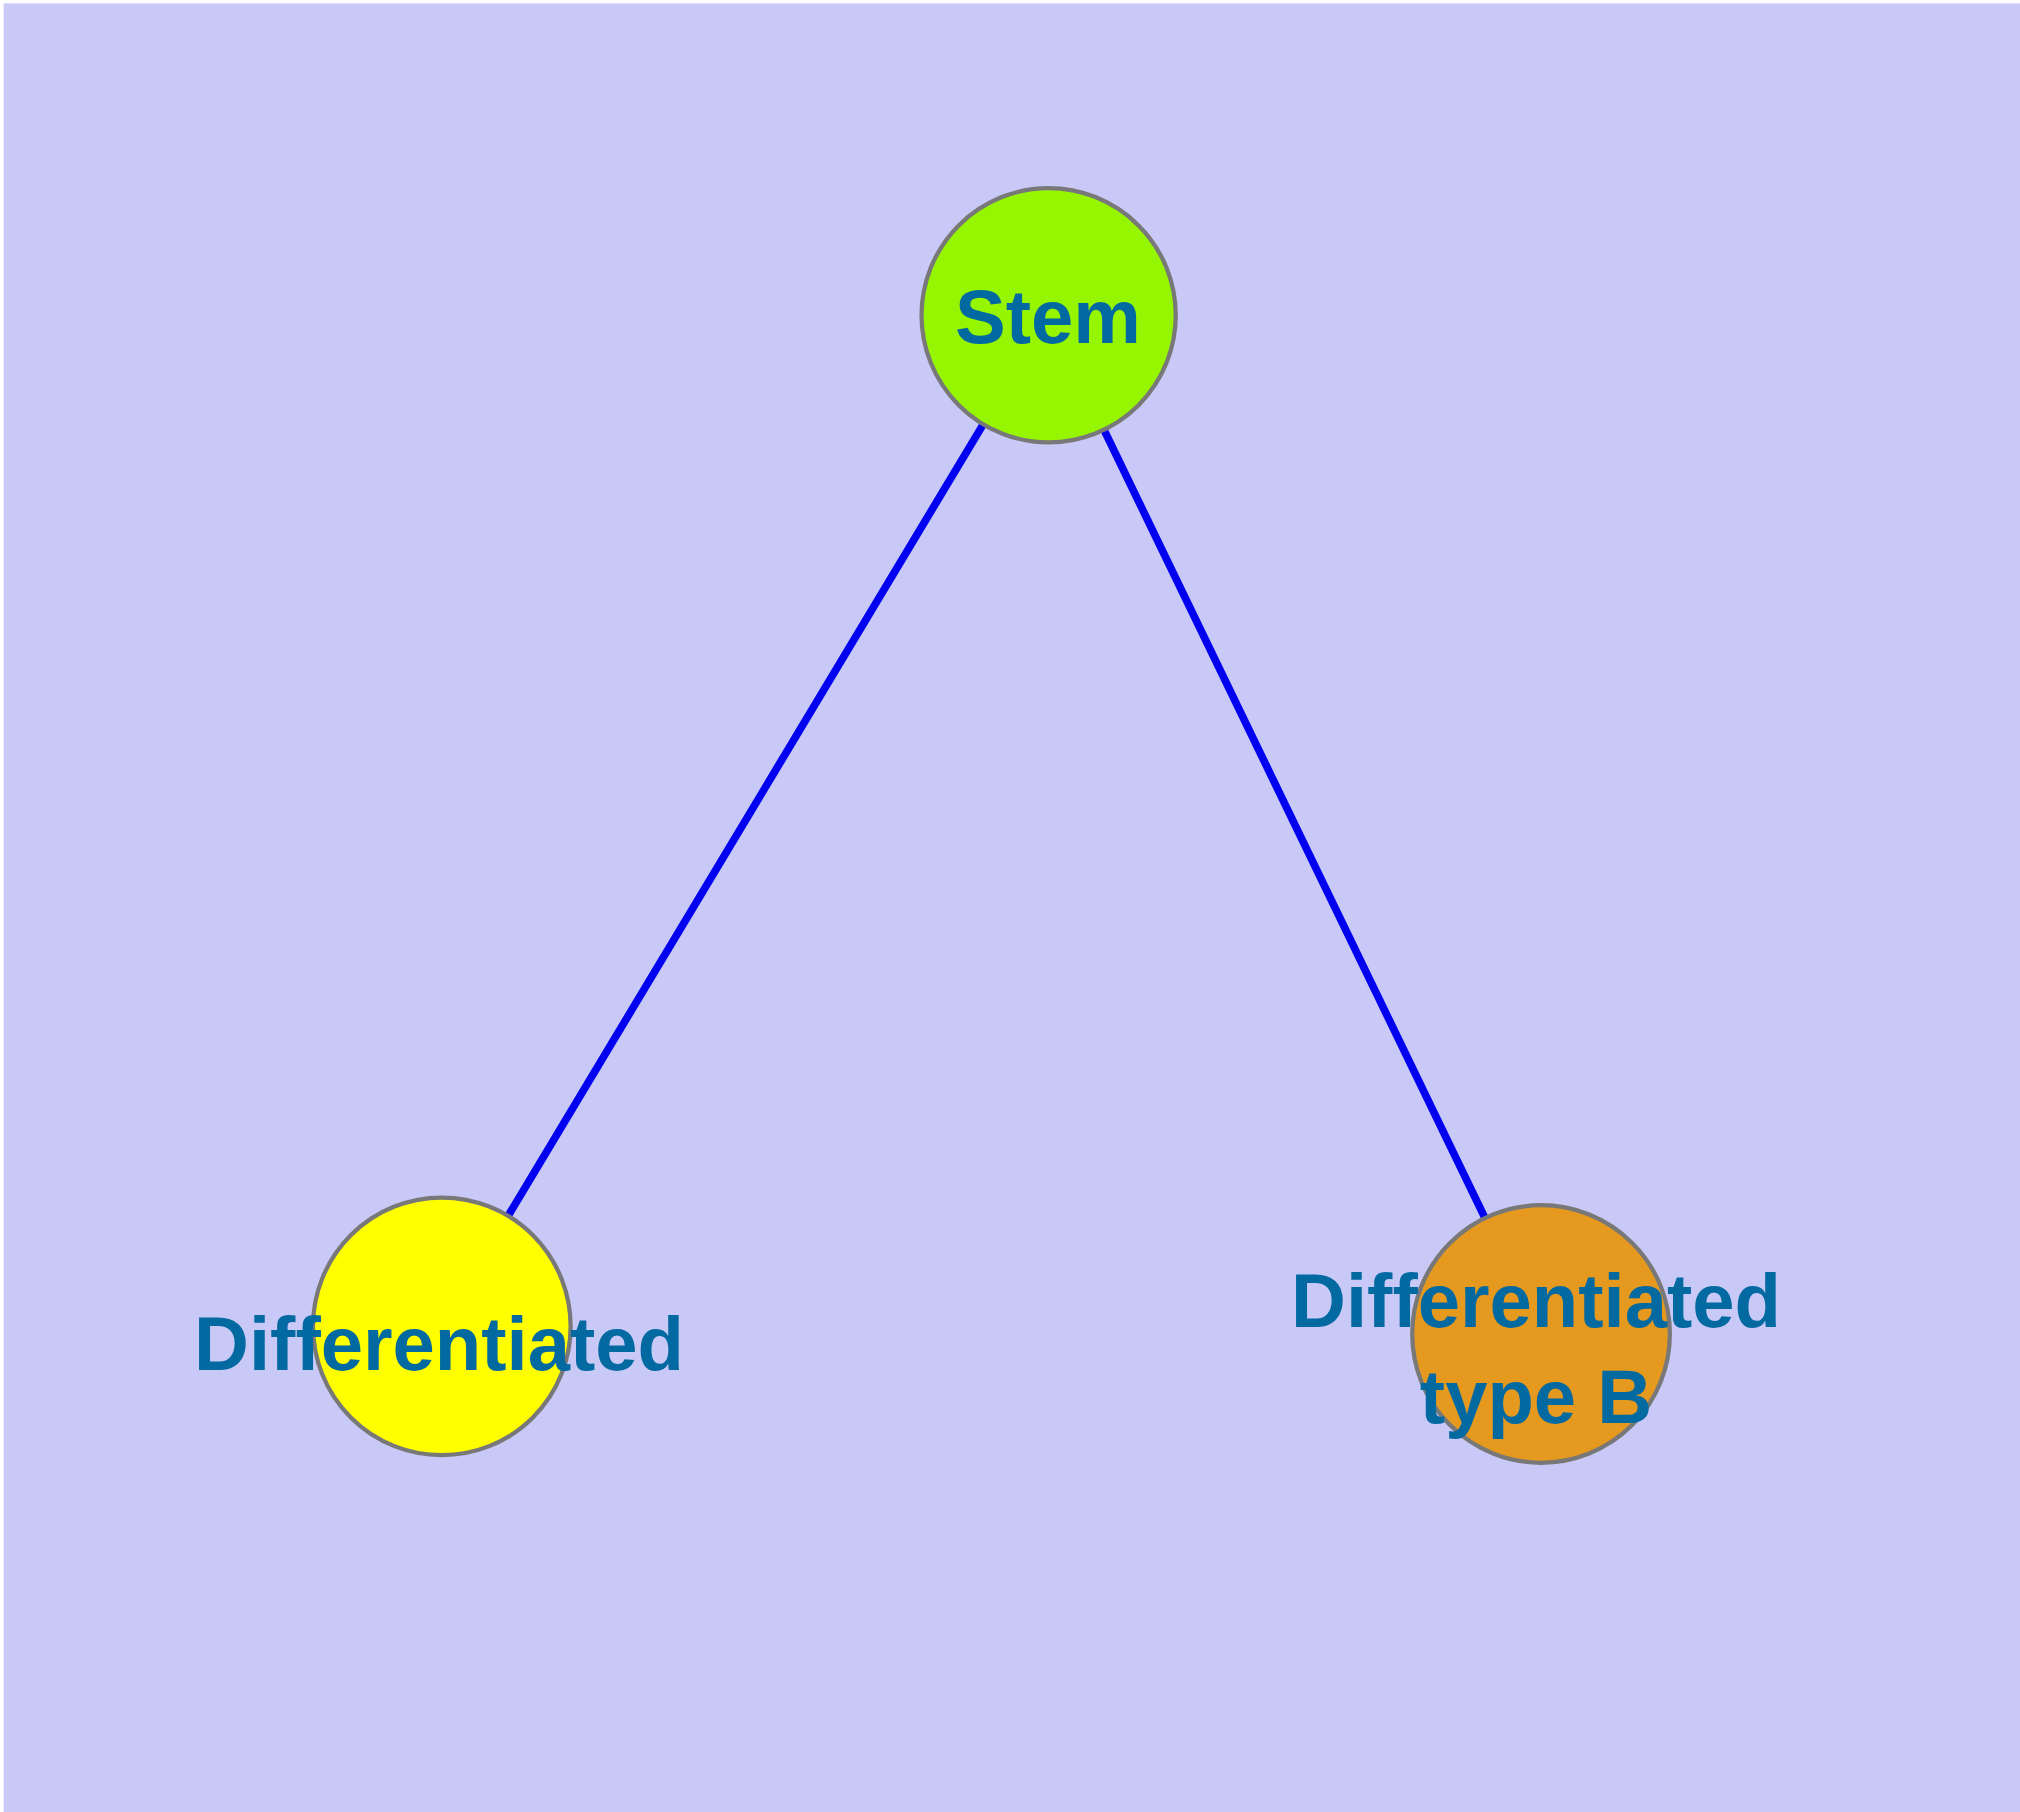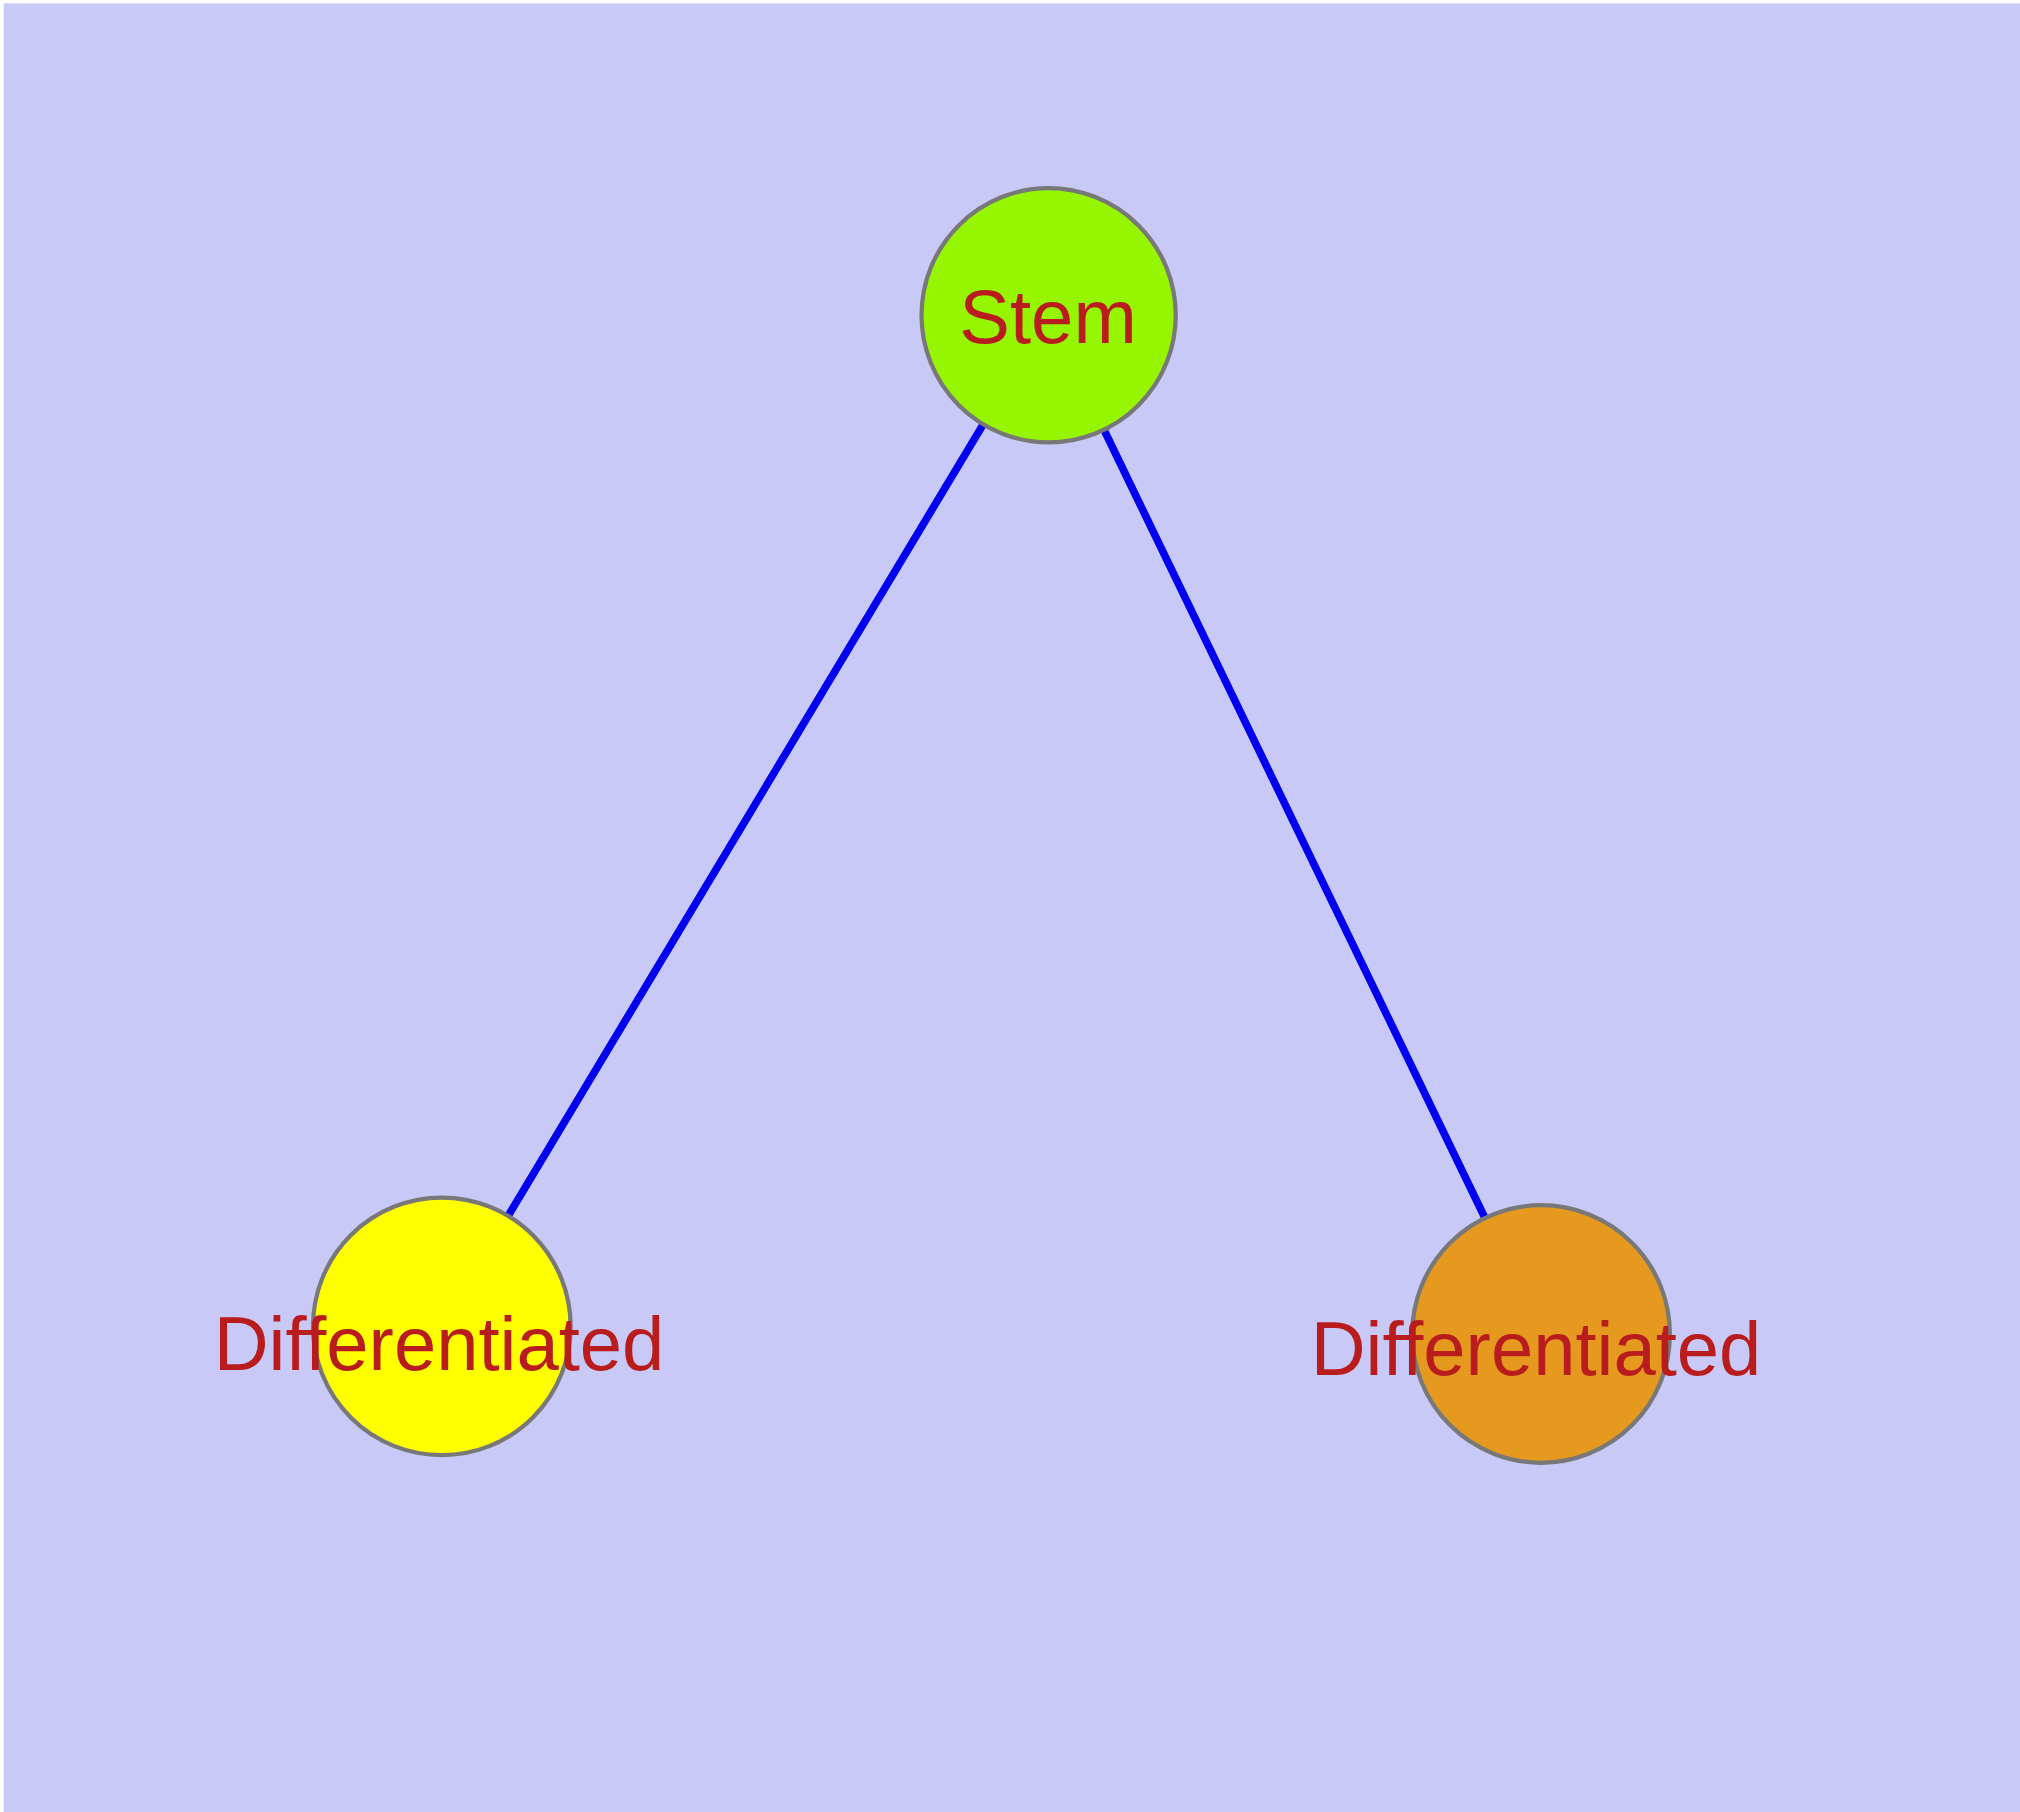--- a/index.html
+++ b/index.html
@@ -18,24 +18,24 @@
   .graph-svg {
     position: absolute;
     left: 0;
     top: 0;
     display: block;
   }
   .node-label {
     position: absolute;
     transform: translate(-50%, -50%);
     text-align: center;
-    font-weight: normal;
+    font-weight: bold;
     font-size: 76px;
     line-height: 96px;
-    color: #b91c1c;
+    color: #0369a1;
     white-space: nowrap;
     letter-spacing: 0px;
     pointer-events: none;
   }
   .edge-line {
     stroke-width: 9;
     stroke-linecap: butt;
   }
   .node-circle {
     stroke-width: 5;
@@ -61,16 +61,17 @@
   <div class="node-label" style="left:1048px; top:317px;">
     <div>Stem</div>
   </div>
 
   <div class="node-label" style="left:439px; top:1344px;">
     <div>Differentiated</div>
   </div>
 
   <div class="node-label" style="left:1536px; top:1349px;">
     <div>Differentiated</div>
+    <div>type B</div>
   </div>
 
 </div>
 
 
 </body></html>

